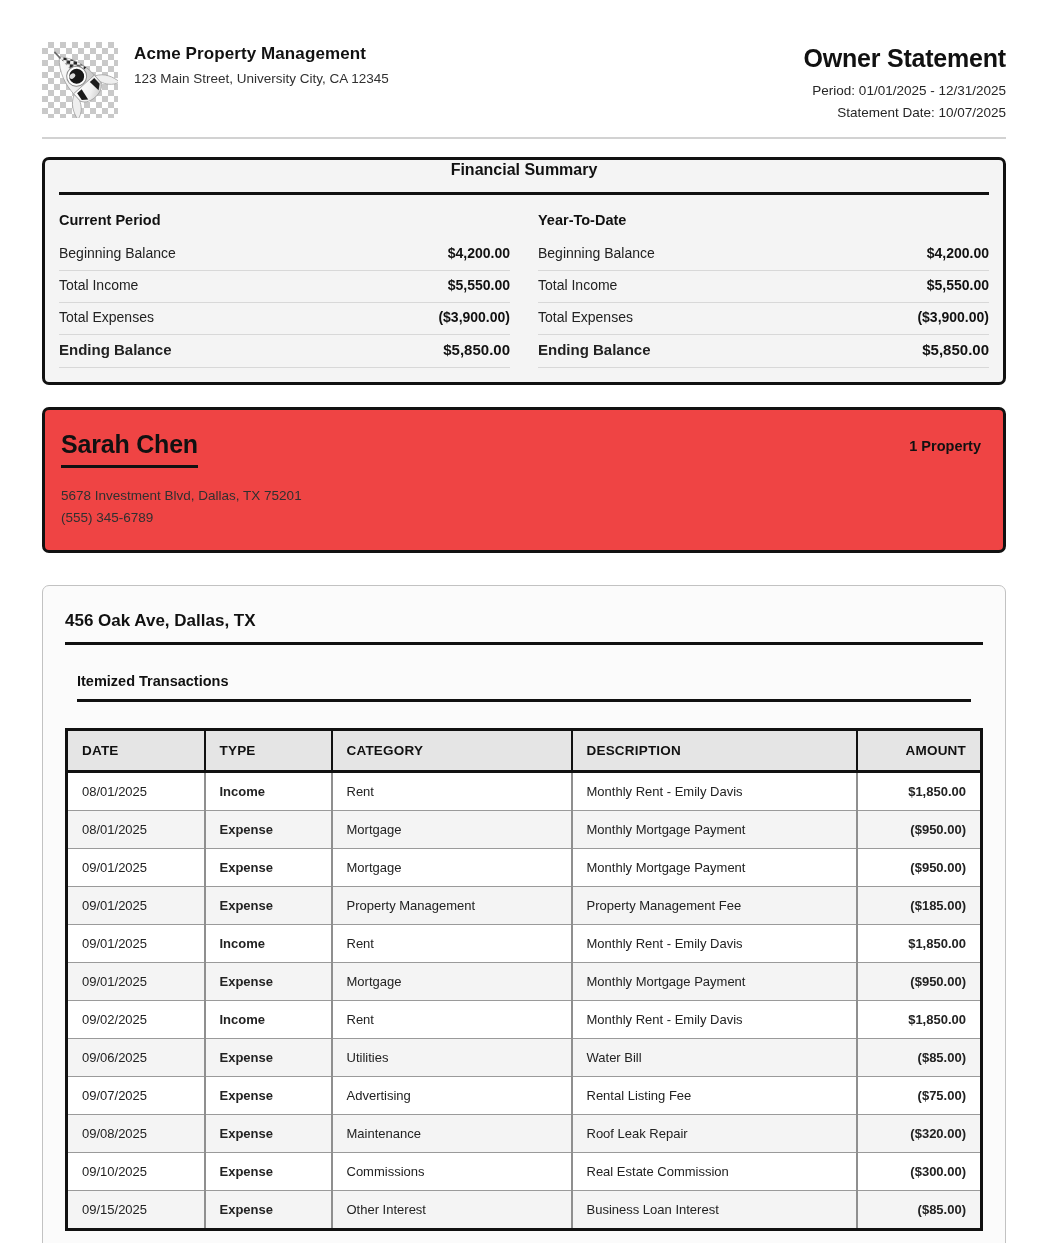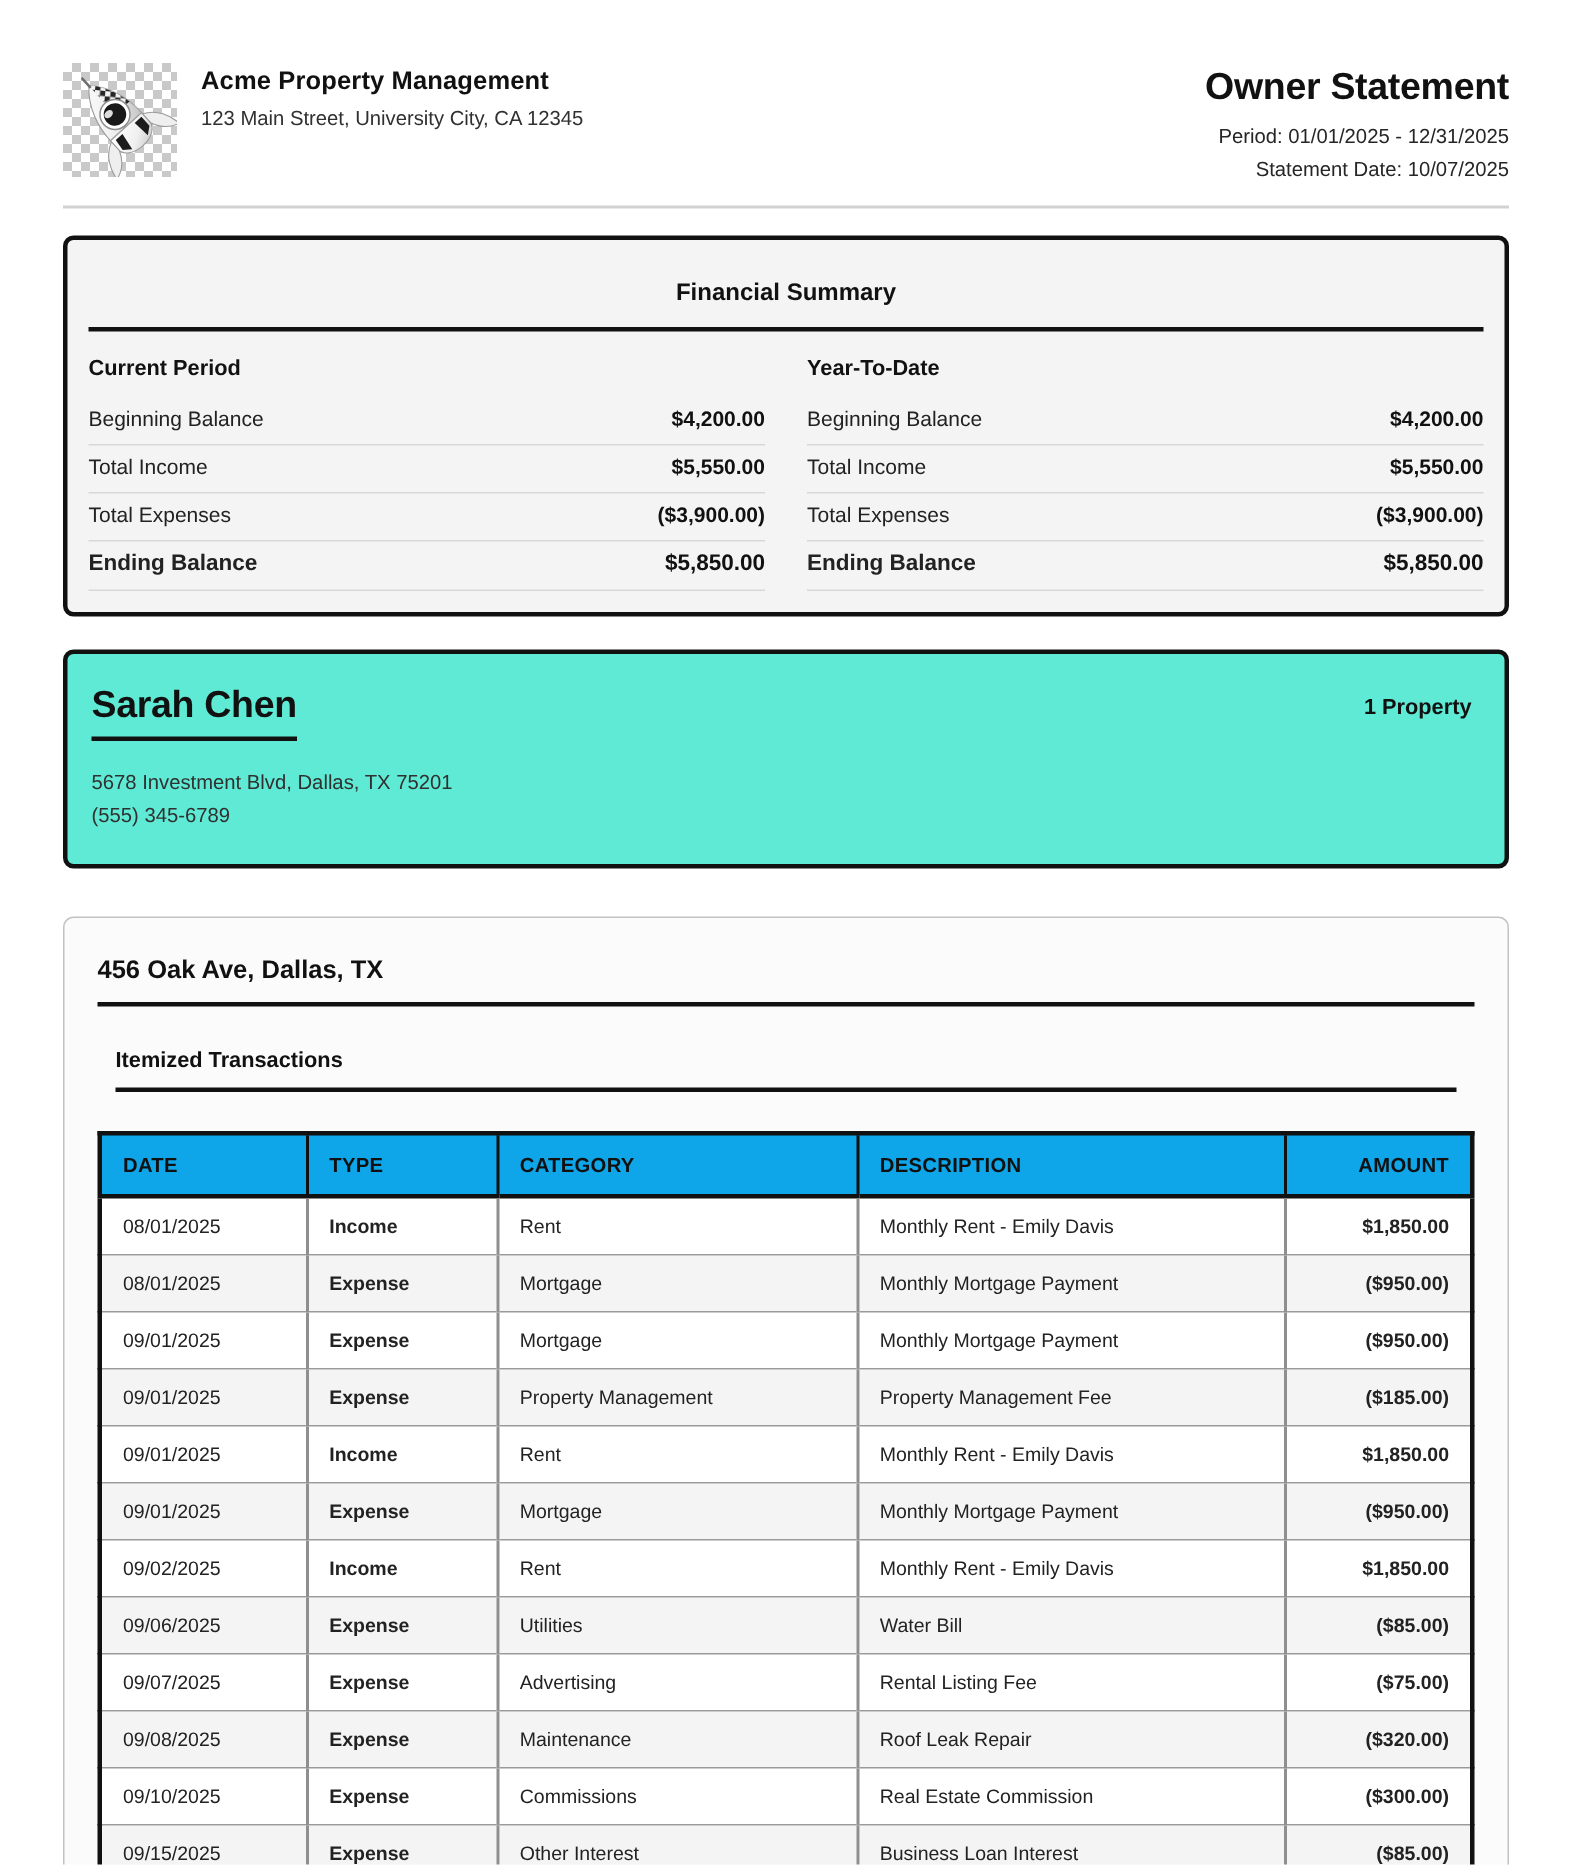--- a/index.html
+++ b/index.html
@@ -77,21 +77,21 @@
     color: #262626;
     line-height: 1.6;
   }
 
   
   .summary-card {
     margin-top: 18px;
     border: 3px solid #111111;
     border-radius: 7px;
     background: #f4f4f4;
-    padding: 27px 14px 14px 14px;
+    padding: 1px 14px 14px 14px;
   }
   .summary-title {
     text-align: center;
     font-size: 16px;
     font-weight: bold;
     color: #111;
     padding-bottom: 13px;
     border-bottom: 3px solid #111111;
     margin: 0 0 4px 0;
   }
@@ -120,21 +120,21 @@
   .fin-row .fin-label { white-space: nowrap; }
   .fin-row .fin-value { font-weight: bold; color: #111; white-space: nowrap; }
   .fin-row.total .fin-label,
   .fin-row.total .fin-value { font-weight: bold; font-size: 15px; }
 
   
   .owner-card {
     margin-top: 22px;
     border: 3px solid #111111;
     border-radius: 7px;
-    background: #5eead4;
+    background: #ef4444;
     padding: 20px 22px 20px 16px;
     display: flex;
     justify-content: space-between;
     align-items: flex-start;
   }
   .owner-left { min-width: 0; }
   .owner-name {
     font-size: 25px;
     font-weight: bold;
     color: #111;
@@ -185,21 +185,21 @@
 
   .tx-wrap { padding-top: 14px; }
   table.tx {
     width: 100%;
     border-collapse: collapse;
     border: 3px solid #111111;
     table-layout: fixed;
     background: #ffffff;
   }
   table.tx th {
-    background: #0ea5e9;
+    background: #e5e5e5;
     font-size: 13.5px;
     font-weight: bold;
     color: #111;
     text-align: left;
     padding: 12px 14px;
     border-right: 2px solid #111111;
     border-bottom: 3px solid #111111;
     letter-spacing: 0.2px;
   }
   table.tx th:last-child { border-right: none; text-align: right; }

